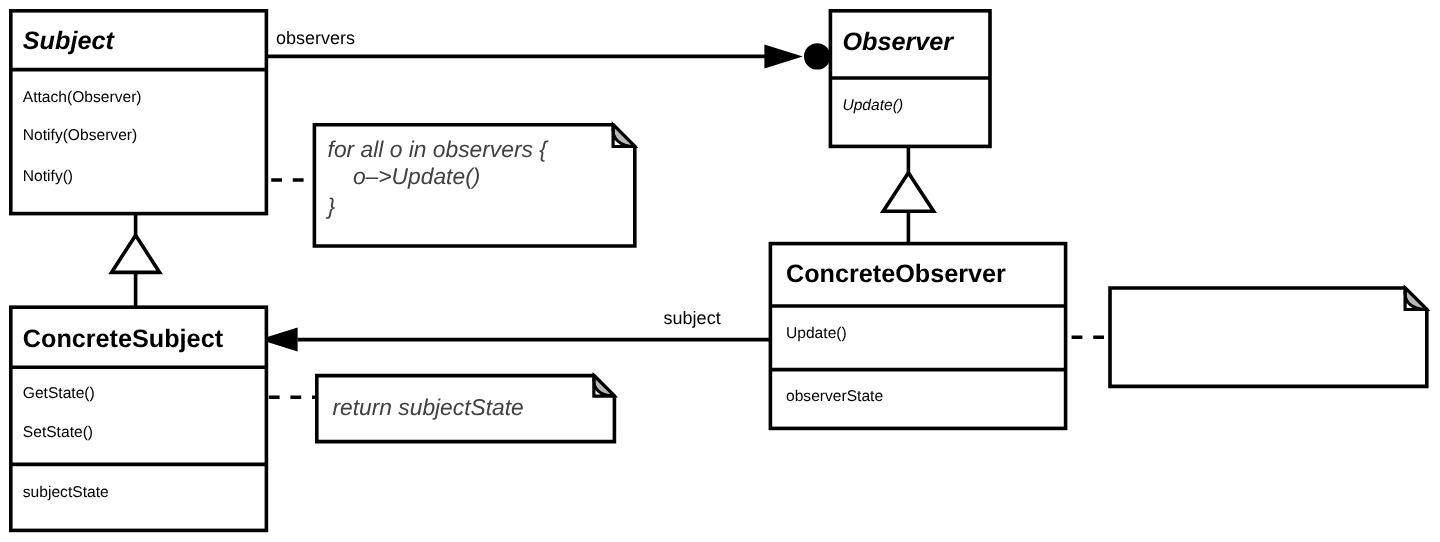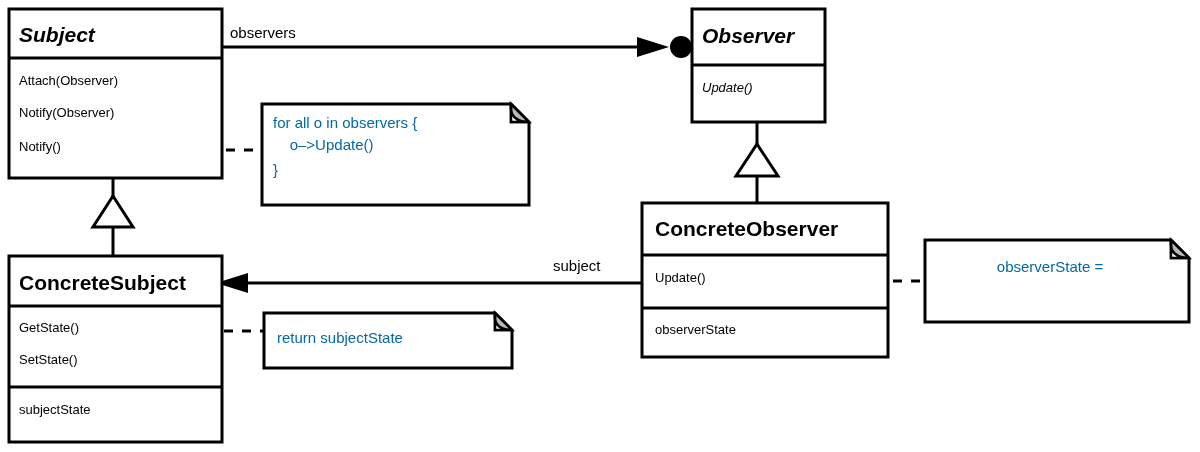--- a/index.html
+++ b/index.html
@@ -97,23 +97,24 @@
     font-style: italic;
   }
   .cls-member {
     font-size: 13px;
     font-weight: normal;
   }
   .cls-member.abstract {
     font-style: italic;
   }
   .note-text {
-    font-size: 15px;
+    font-size: 19px;
     line-height: 1.12;
-    color: #0369a1;
+    color: #404040;
+    font-style: italic;
   }
   .note-text.centered {
     text-align: center;
   }
   .assoc-label {
     font-size: 15px;
   }
 </style>
 </head>
 <body>
@@ -223,15 +224,14 @@
 
   <div class="lbl assoc-label" style="left:230px; top:25px;">observers</div>
   <div class="lbl assoc-label" style="left:553px; top:258px;">subject</div>
 
   <div class="lbl note-text" style="left:273px; top:115px;">for all o in observers {</div>
   <div class="lbl note-text" style="left:273px; top:137px;">    o–&gt;Update()</div>
   <div class="lbl note-text" style="left:273px; top:162px;">}</div>
 
   <div class="lbl note-text" style="left:277px; top:330px;">return subjectState</div>
 
-  <div class="lbl note-text centered" style="left:925px; top:259px; width:250px;">observerState =</div>
 
 </div>
 
 </body></html>

